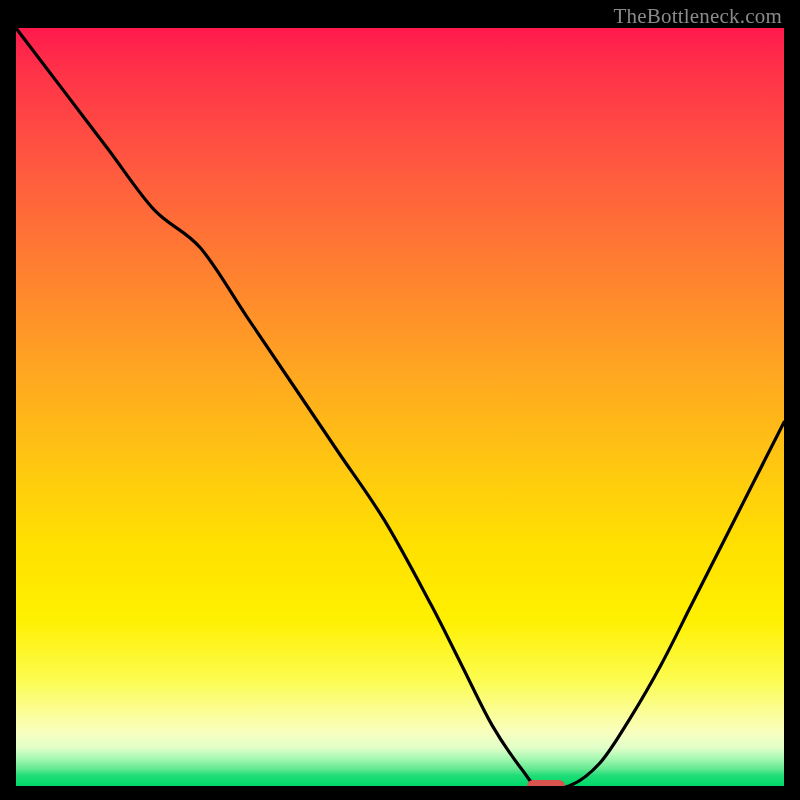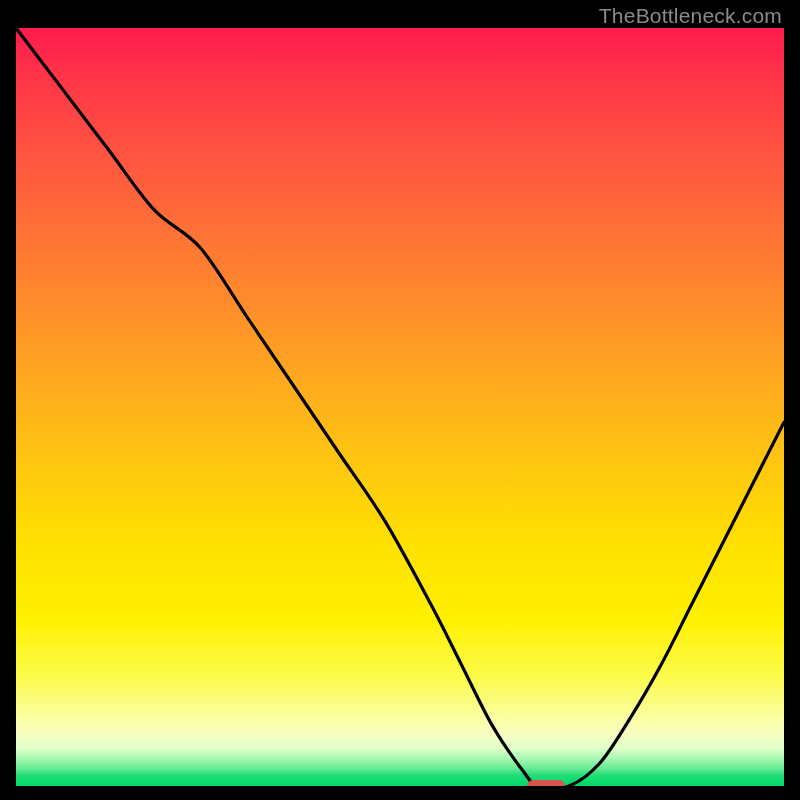--- a/index.html
+++ b/index.html
@@ -61,21 +61,21 @@
   }
   .marker {
     position: absolute;
     background: #d9534f;
     border-radius: 6px;
   }
   .watermark {
     position: absolute;
     top: 4px;
     right: 18px;
-    font-family: Liberation Sans, sans-serif;
+    font-family: Liberation Serif, serif;
     font-size: 21px;
     color: #8a8a8a;
     letter-spacing: 0.2px;
   }
 </style>
 </head>
 <body>
 
 <div class="watermark">TheBottleneck.com</div>
 

